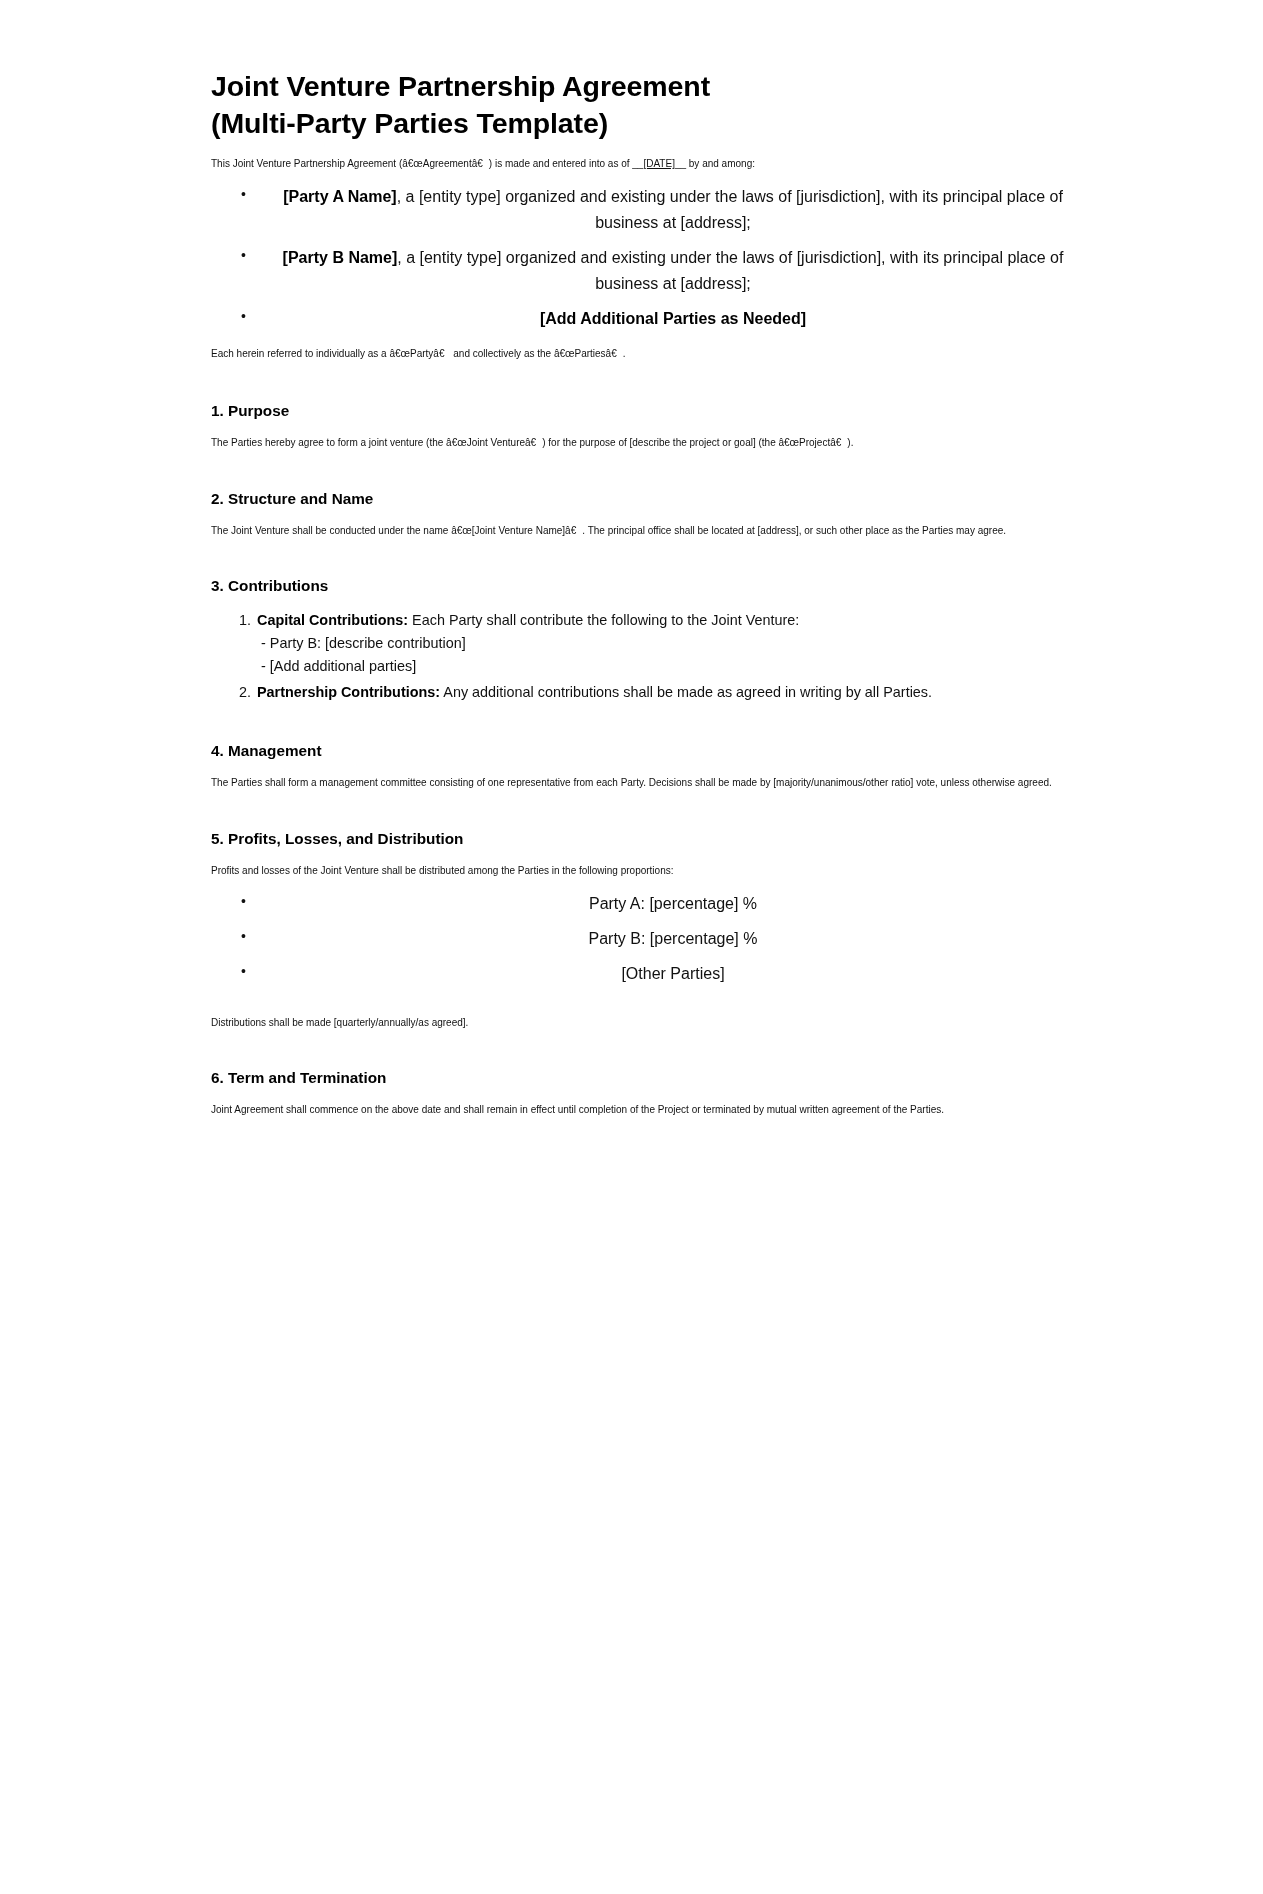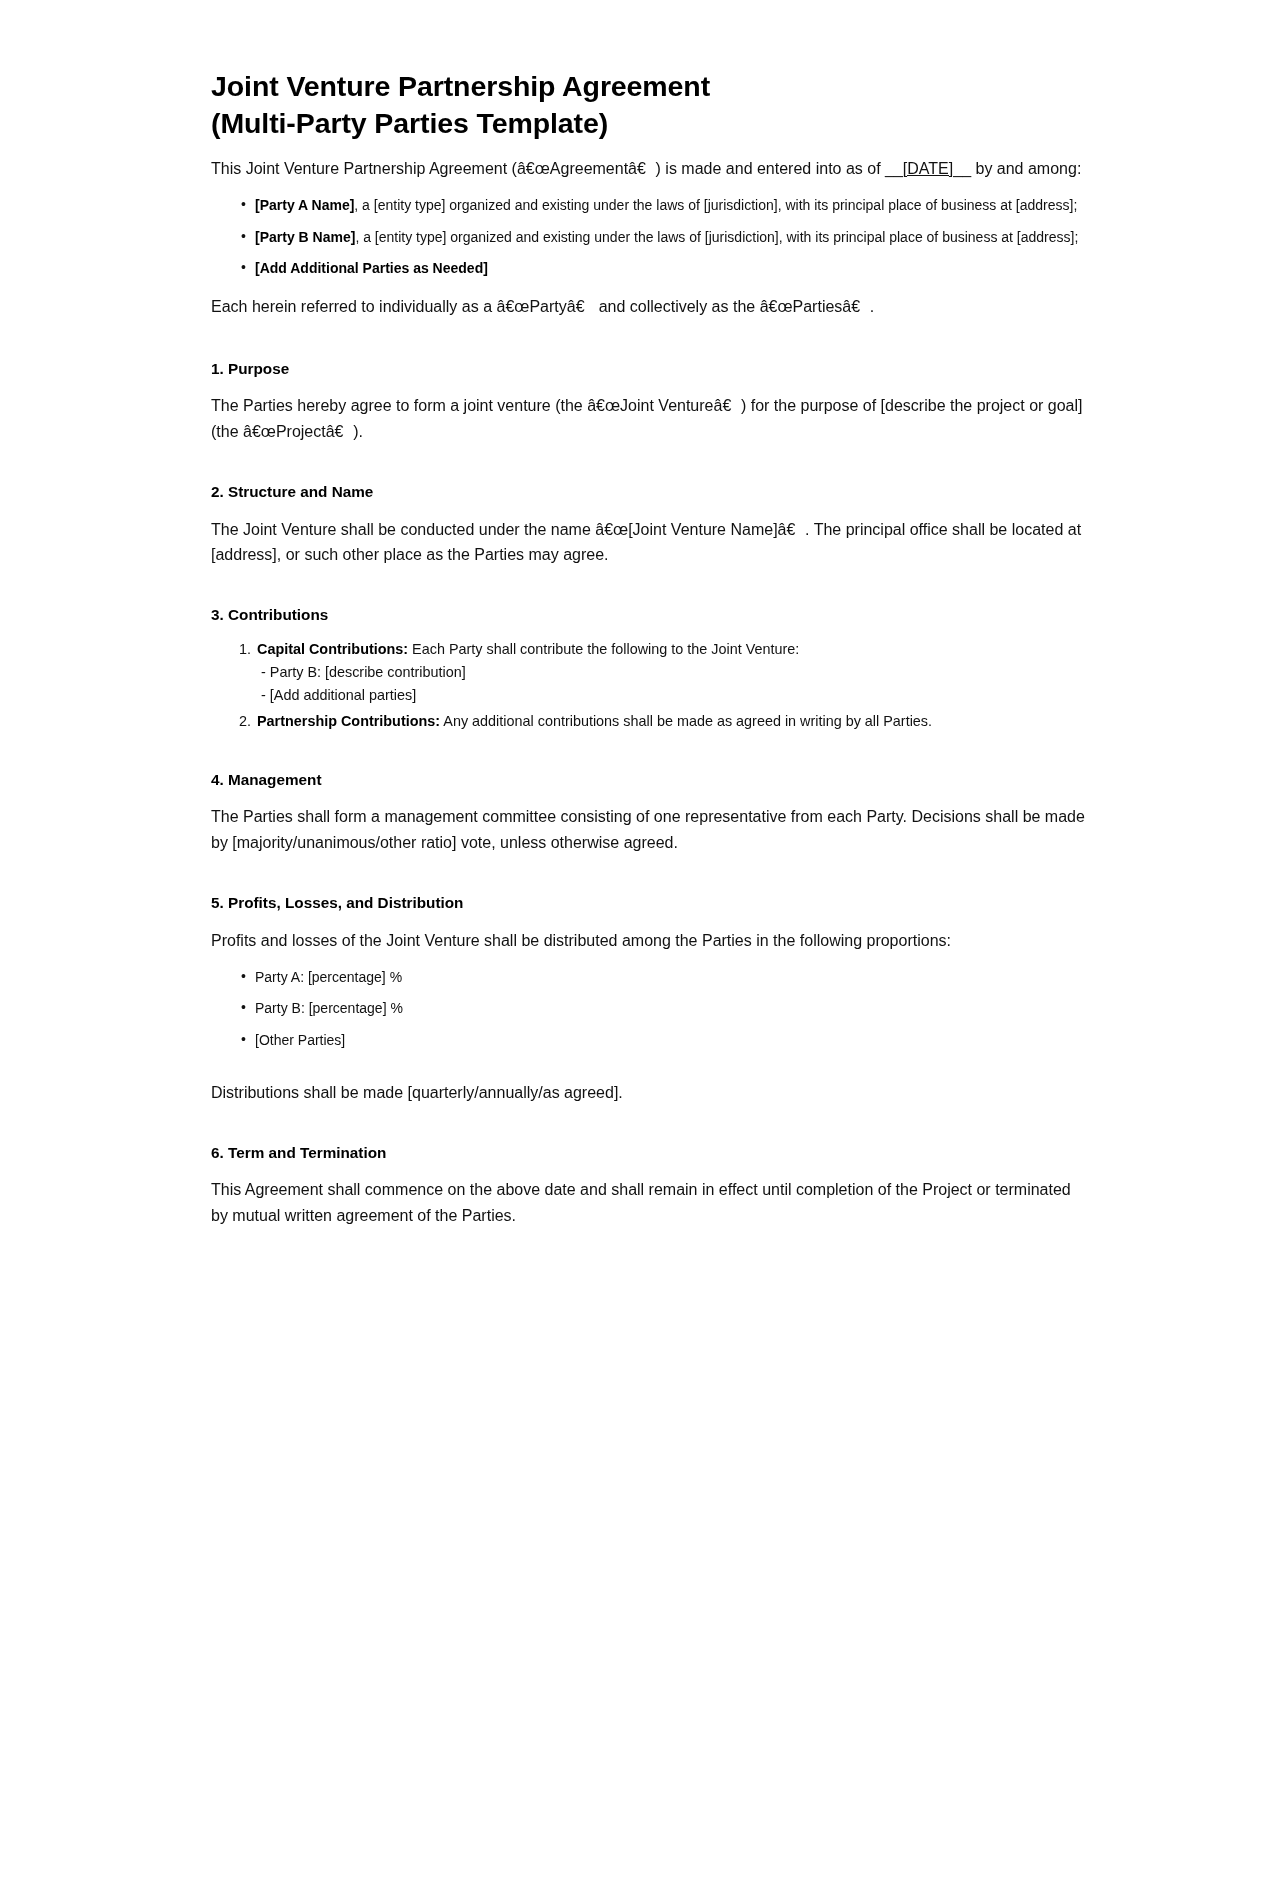--- a/index.html
+++ b/index.html
@@ -32,21 +32,21 @@
     line-height: 1.30;
     font-weight: bold;
     margin: 0 0 0 0;
     letter-spacing: -0.1px;
     color: #000;
   }
   h1.doc-title .line {
     display: block;
   }
   p.para {
-    font-size: 16px;
+    font-size: 10px;
     line-height: 1.62;
     margin: 14px 0 0 0;
     color: #111;
     font-weight: normal;
   }
   p.para.tight {
     margin-top: 28px;
   }
   h2.section {
     font-size: 15.3px;
@@ -57,26 +57,27 @@
   }
   h2.section.first {
     margin-top: 38px;
   }
   ul.bullets {
     margin: 12px 0 0 0;
     padding-left: 30px;
     list-style: none;
   }
   ul.bullets > li {
-    font-size: 14px;
+    font-size: 16px;
     line-height: 1.62;
     margin: 9px 0 6px 0;
     position: relative;
     padding-left: 14px;
     color: #111;
+    text-align: center;
   }
   ul.bullets > li:before {
     content: "\2022";
     position: absolute;
     left: 0;
     top: -1px;
     font-size: 14px;
     color: #111;
   }
   ol.numbered {
@@ -156,16 +157,16 @@
     <h2 class="section">5. Profits, Losses, and Distribution</h2>
     <p class="para">Profits and losses of the Joint Venture shall be distributed among the Parties in the following proportions:</p>
     <ul class="bullets">
       <li>Party A: [percentage] %</li>
       <li>Party B: [percentage] %</li>
       <li>[Other Parties]</li>
     </ul>
     <p class="para tight">Distributions shall be made [quarterly/annually/as agreed].</p>
 
     <h2 class="section">6. Term and Termination</h2>
-    <p class="para">This Agreement shall commence on the above date and shall remain in effect until completion of the Project or terminated by mutual written agreement of the Parties.</p>
+    <p class="para">Joint Agreement shall commence on the above date and shall remain in effect until completion of the Project or terminated by mutual written agreement of the Parties.</p>
 
   </div>
 </div>
 
 </body></html>

